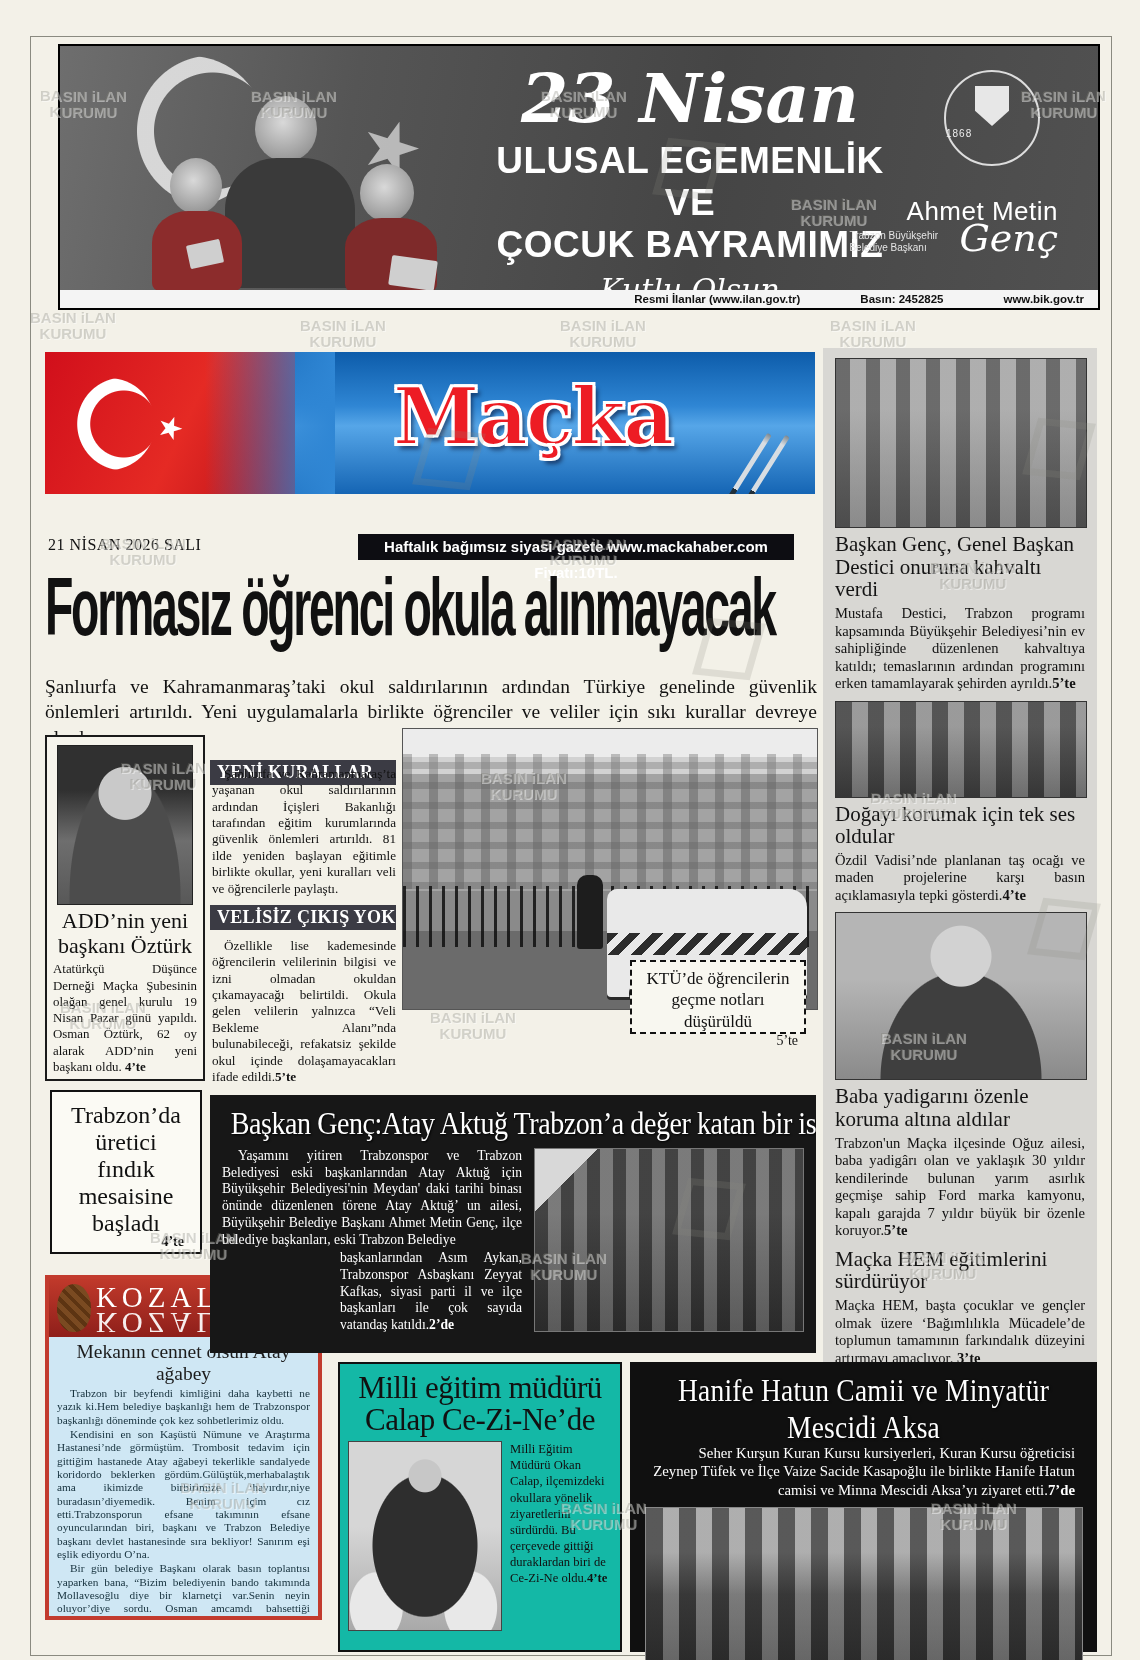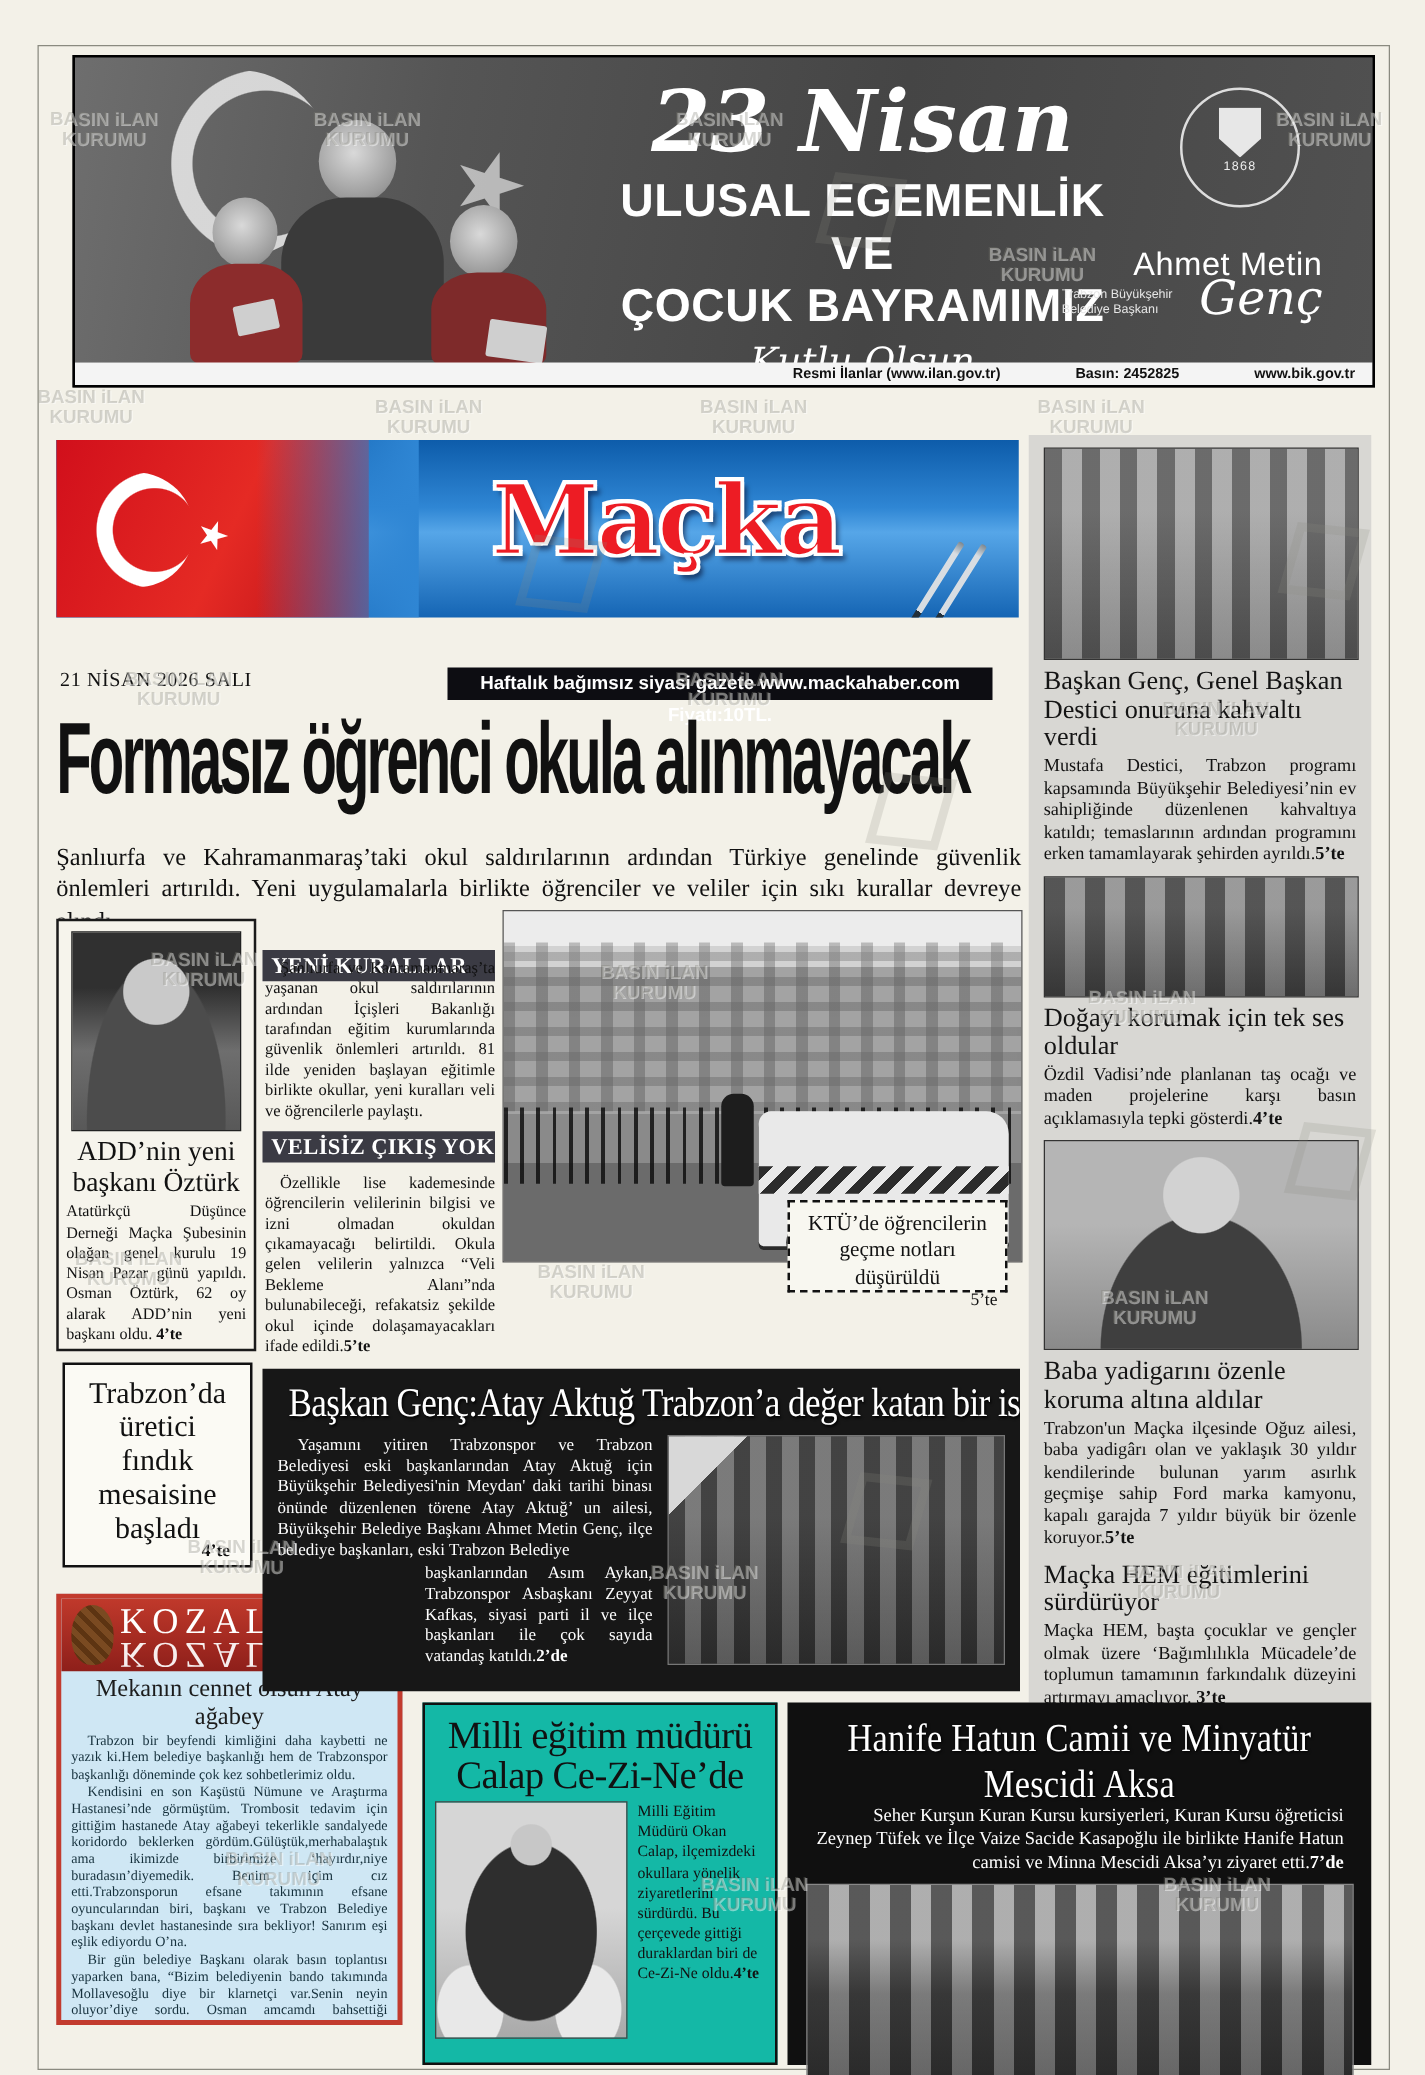--- a/index.html
+++ b/index.html
@@ -27,21 +27,21 @@
   .ad-star{position:absolute;left:300px;top:60px;font-size:70px;color:rgba(230,230,230,.7);transform:rotate(18deg);}
   .ad-head{position:absolute;border-radius:50%;background:radial-gradient(circle at 45% 40%,#d9d9d9,#9a9a9a 70%,#6e6e6e);}
   .ad-body{position:absolute;border-radius:40% 40% 8px 8px;background:#3a3a3a;}
   .ad-flag{position:absolute;width:34px;height:24px;background:#cfcfcf;border-radius:2px;}
   .ad-center{position:absolute;left:420px;top:18px;width:420px;text-align:center;color:#fff;}
   .ad-script{font-family:"DejaVu Serif",serif;font-style:italic;font-size:68px;line-height:1.0;font-weight:bold;}
   .ad-line1{font-family:"Liberation Sans",sans-serif;font-weight:bold;font-size:37px;letter-spacing:.5px;margin-top:8px;}
   .ad-line2{font-family:"Liberation Sans",sans-serif;font-weight:bold;font-size:37px;letter-spacing:.5px;}
   .ad-closing{font-family:"DejaVu Serif",serif;font-style:italic;font-size:30px;margin-top:6px;}
   .ad-logo{position:absolute;right:58px;top:24px;width:92px;height:92px;border:2px solid #ddd;border-radius:50%;
-      color:#eee;text-align:center;}
+      color:#eee;}
   .ad-logo .shield{width:34px;height:40px;margin:14px auto 2px;background:#e7e7e7;
       clip-path:polygon(0 0,100% 0,100% 62%,50% 100%,0 62%);}
   .ad-logo .yr{font-family:"Liberation Sans",sans-serif;font-size:10px;letter-spacing:1px;}
   .ad-sig{position:absolute;right:40px;top:150px;width:230px;text-align:right;color:#fff;}
   .ad-sig .nm{font-family:"Liberation Sans",sans-serif;font-size:26px;letter-spacing:.5px;}
   .ad-sig .gn{font-family:"DejaVu Serif",serif;font-style:italic;font-size:38px;line-height:.8;margin-top:-4px;}
   .ad-sig .tt{font-family:"Liberation Sans",sans-serif;font-size:10px;line-height:1.15;white-space:pre-line;
       text-align:left;position:absolute;right:120px;top:34px;color:#e5e5e5;}
   .ad-strip{position:absolute;left:0;right:0;bottom:0;height:18px;background:#f4f4f4;
       font-family:"Liberation Sans",sans-serif;font-weight:bold;font-size:11.5px;color:#111;

